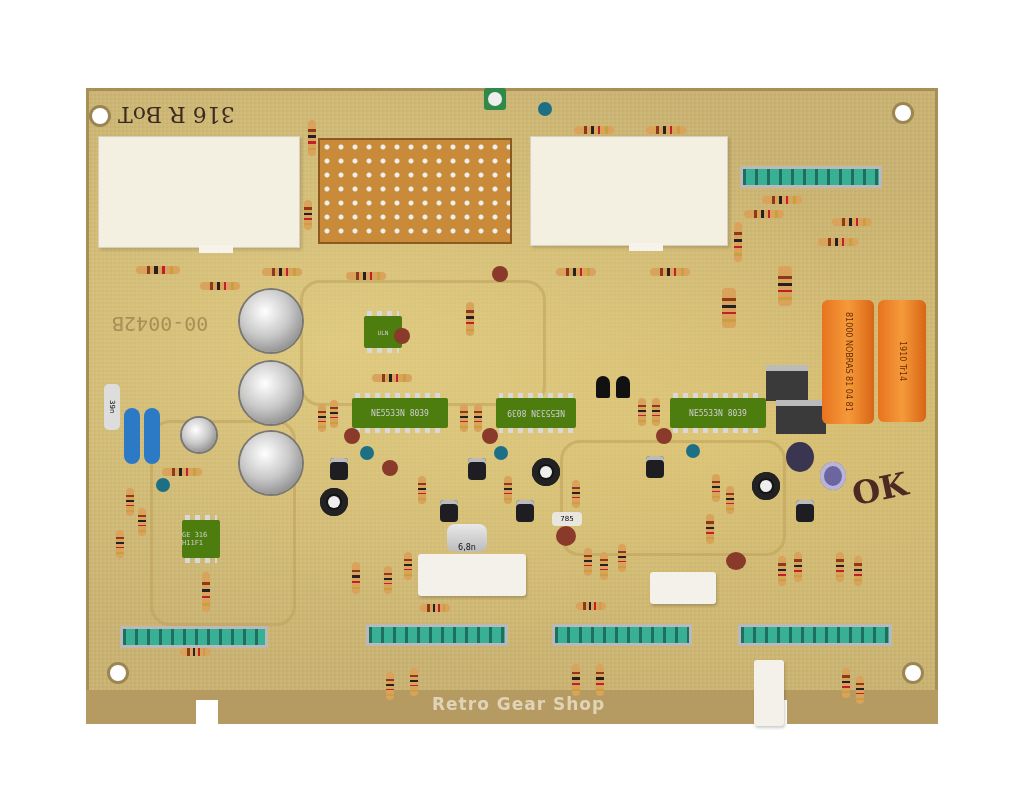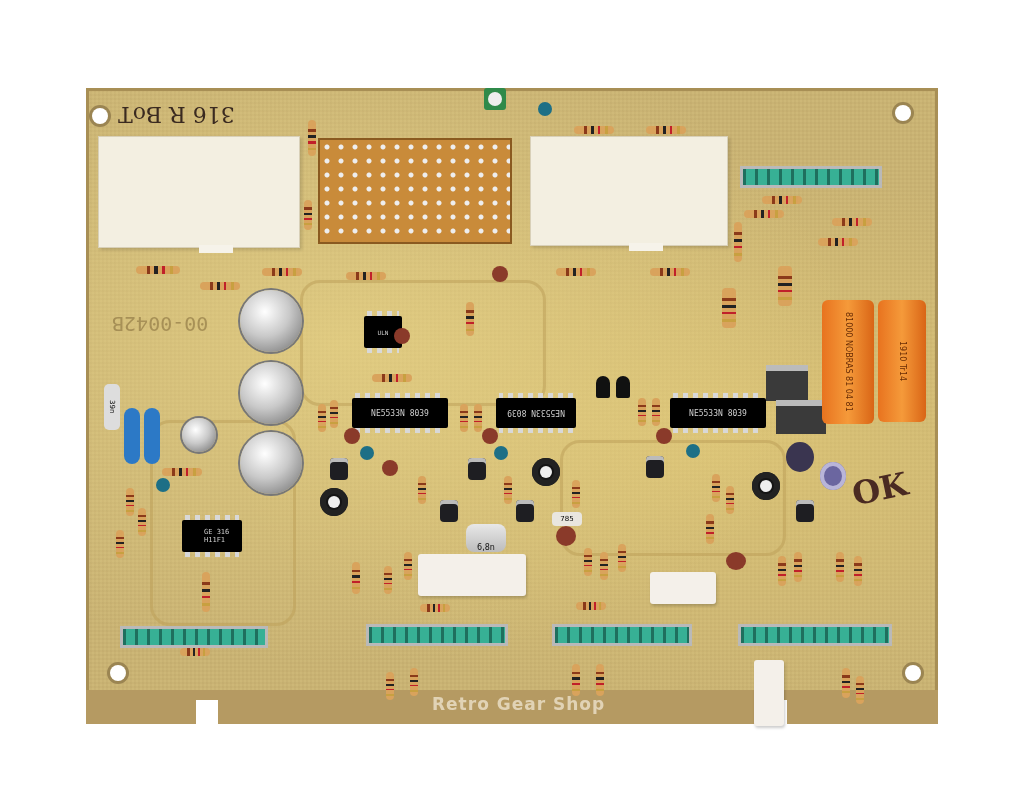--- a/index.html
+++ b/index.html
@@ -11,21 +11,21 @@
       repeating-linear-gradient(0deg, rgba(120,90,40,0.05) 0 2px, transparent 2px 4px),
       repeating-linear-gradient(90deg, rgba(120,90,40,0.05) 0 2px, transparent 2px 4px);
     box-shadow:inset 0 0 0 3px #a88f55;}
   .edge-bottom{position:absolute;left:86px;top:690px;width:852px;height:34px;background:#b59a62;}
   .notch{position:absolute;background:#fff;}
   .hole{position:absolute;width:16px;height:16px;border-radius:50%;background:#fff;box-shadow:0 0 0 3px #9b8552;}
   .relay{position:absolute;background:#f3efe1;border:1px solid #d8d0b8;box-shadow:2px 2px 3px rgba(0,0,0,0.15);}
   .relay::after{content:"";position:absolute;bottom:-6px;left:50%;width:34px;height:8px;background:#f6f3ea;}
   .subboard{position:absolute;background:#c98b3a;border:2px solid #8a5a20;
     background-image:radial-gradient(circle, #eee 2px, transparent 3px);background-size:14px 14px;}
-  .ic{position:absolute;background:#000000;border-radius:2px;color:#cfcfcf;font-family:"DejaVu Sans Mono",monospace;font-size:8px;display:flex;align-items:center;justify-content:center;}
+  .ic{position:absolute;background:#4d7c0f;border-radius:2px;color:#cfcfcf;font-family:"DejaVu Sans Mono",monospace;font-size:8px;display:flex;align-items:center;justify-content:center;}
   .ic::before,.ic::after{content:"";position:absolute;left:3px;right:3px;height:5px;
     background:repeating-linear-gradient(90deg,#d8d8d8 0 5px,transparent 5px 10px);}
   .ic::before{top:-5px}.ic::after{bottom:-5px}
   .can{position:absolute;border-radius:50%;background:radial-gradient(circle at 40% 35%, #ffffff, #c9c9c9 45%, #8d8d8d 80%);box-shadow:0 0 0 2px #777;}
   .conn{position:absolute;height:16px;background:#2f9e86;border:3px solid #b9b9b9;
     background-image:repeating-linear-gradient(90deg,#1f6f5e 0 3px,#37b095 3px 12px);}
   .cap-orange{position:absolute;background:linear-gradient(90deg,#e8731f,#f59a3a 50%,#d96516);border-radius:6px;color:#6a2c05;font-size:8px;writing-mode:vertical-rl;display:flex;align-items:center;justify-content:center;}
   .res{position:absolute;height:8px;border-radius:4px;background:#d9a35c;
     background-image:linear-gradient(90deg,transparent 25%,#8b3a1a 25% 32%,transparent 32% 42%,#222 42% 49%,transparent 49% 59%,#c0202a 59% 66%,transparent 66% 78%,#c8a040 78% 84%,transparent 84%);}
   .resv{position:absolute;width:8px;border-radius:4px;background:#d9a35c;
@@ -77,21 +77,21 @@
 
 <div class="can" style="left:240px;top:290px;width:62px;height:62px;"></div>
 <div class="can" style="left:240px;top:362px;width:62px;height:62px;"></div>
 <div class="can" style="left:240px;top:432px;width:62px;height:62px;"></div>
 <div class="can" style="left:182px;top:418px;width:34px;height:34px;"></div>
 
 <div class="ic" style="left:352px;top:398px;width:96px;height:30px;">NE5533N 8039</div>
 <div class="ic" style="left:496px;top:398px;width:80px;height:30px;transform:rotate(180deg);">NE5533N 8039</div>
 <div class="ic" style="left:670px;top:398px;width:96px;height:30px;">NE5533N 8039</div>
 <div class="ic" style="left:364px;top:316px;width:38px;height:32px;font-size:6px;">ULN</div>
-<div class="ic" style="left:182px;top:520px;width:38px;height:32px;font-size:7px;padding-left:22px;">GE 316 H11F1</div>
+<div class="ic" style="left:182px;top:520px;width:38px;height:38px;font-size:7px;">GE 316 H11F1</div>
 
 <div style="position:absolute;left:596px;top:376px;width:14px;height:22px;background:#111;border-radius:7px 7px 2px 2px;"></div>
 <div style="position:absolute;left:616px;top:376px;width:14px;height:22px;background:#111;border-radius:7px 7px 2px 2px;"></div>
 
 <div class="heatsink" style="left:766px;top:365px;width:42px;height:30px;"></div>
 <div class="heatsink" style="left:776px;top:400px;width:50px;height:28px;"></div>
 
 <div class="cap-orange" style="left:822px;top:300px;width:52px;height:124px;">81000 NOBRAS 81 04 81</div>
 <div class="cap-orange" style="left:878px;top:300px;width:48px;height:122px;">1910 Tr14</div>
 
@@ -101,21 +101,21 @@
 <div class="elec" style="left:468px;top:458px;"></div>
 <div class="elec" style="left:440px;top:500px;"></div>
 <div class="elec" style="left:516px;top:500px;"></div>
 <div class="elec" style="left:646px;top:456px;"></div>
 <div class="elec" style="left:796px;top:500px;"></div>
 
 <div class="trim" style="left:320px;top:488px;"></div>
 <div class="trim" style="left:532px;top:458px;"></div>
 <div class="trim" style="left:752px;top:472px;"></div>
 
-<div style="position:absolute;left:466px;top:524px;width:40px;height:28px;background:linear-gradient(#e8e8e8,#bcbcbc);border-radius:8px;font-size:8px;color:#111;display:flex;align-items:flex-end;justify-content:center;">6,8n</div>
+<div style="position:absolute;left:447px;top:524px;width:40px;height:28px;background:linear-gradient(#e8e8e8,#bcbcbc);border-radius:8px;font-size:8px;color:#111;display:flex;align-items:flex-end;justify-content:center;">6,8n</div>
 <div style="position:absolute;left:552px;top:512px;width:30px;height:14px;background:#e9e6df;border-radius:4px;font-size:7px;display:flex;align-items:center;justify-content:center;">785</div>
 <div style="position:absolute;left:104px;top:384px;width:16px;height:46px;background:#ddd;border-radius:5px;font-size:7px;writing-mode:vertical-rl;display:flex;align-items:center;justify-content:center;">39n</div>
 
 <div style="position:absolute;left:124px;top:408px;width:16px;height:56px;background:#2c79c6;border-radius:8px;"></div>
 <div style="position:absolute;left:144px;top:408px;width:16px;height:56px;background:#2c79c6;border-radius:8px;"></div>
 
 <div class="white-block" style="left:418px;top:554px;width:108px;height:42px;"></div>
 <div class="white-block" style="left:650px;top:572px;width:66px;height:32px;"></div>
 <div class="white-block" style="left:754px;top:660px;width:30px;height:66px;"></div>
 

